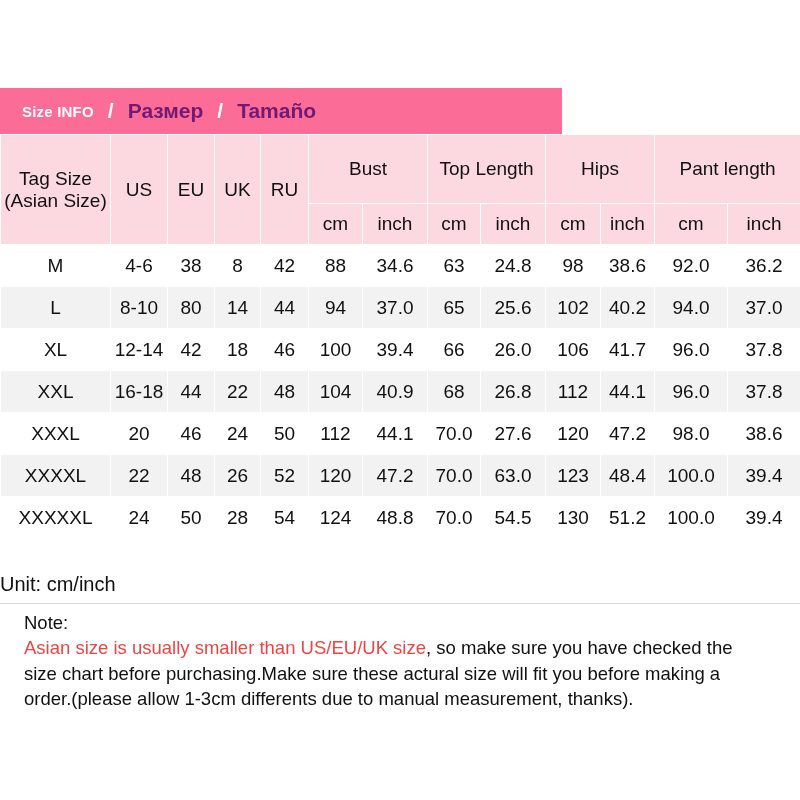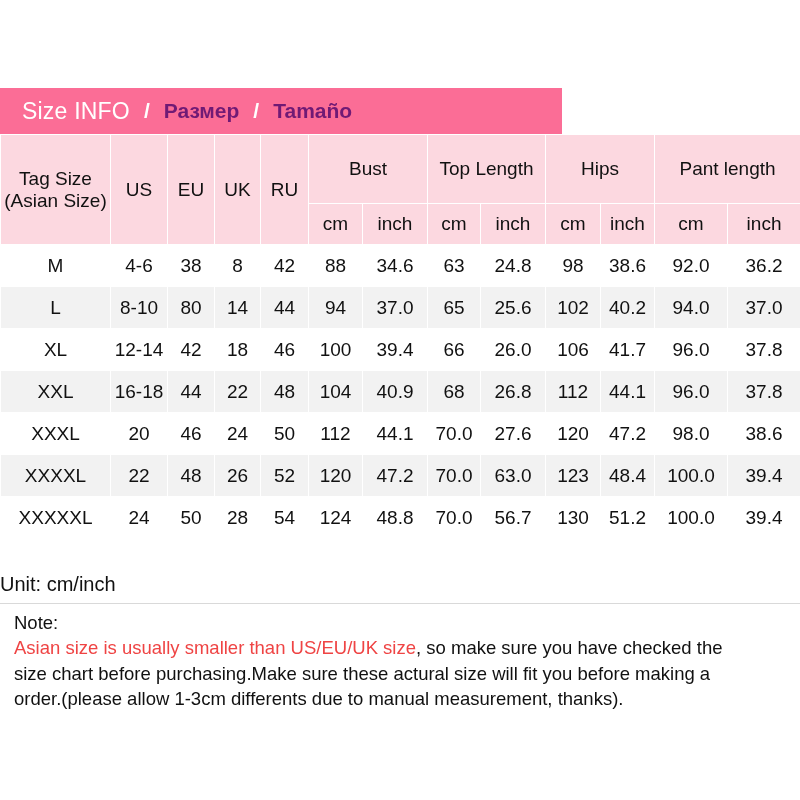--- a/index.html
+++ b/index.html
@@ -27,22 +27,22 @@
     left: 0;
     top: 88px;
     width: 562px;
     height: 46px;
     background: #fb6d96;
     display: flex;
     align-items: center;
   }
   .title-bar .t-main {
     color: #ffffff;
-    font-size: 23px;
-    font-weight: normal;
+    font-size: 15px;
+    font-weight: bold;
     margin-left: 22px;
     letter-spacing: 0.2px;
   }
   .title-bar .t-sep {
     color: #ffffff;
     font-size: 21px;
     font-weight: bold;
     margin: 0 14px;
   }
   .title-bar .t-alt {
@@ -110,21 +110,21 @@
   }
   .unit-line span {
     font-size: 20px;
     color: #111111;
   }
   .unit-gap { display: inline-block; width: 28px; }
 
   
   .note {
     position: absolute;
-    left: 6px;
+    left: 16px;
     top: 604px;
     width: 739px;
     padding: 6px 8px 0 8px;
     box-sizing: border-box;
     font-size: 18.5px;
     line-height: 1.37;
     color: #111111;
   }
   .note .note-label { display: block; }
   .note .warn { color: #ef4444; }
@@ -279,21 +279,21 @@
 
       <tr class="brow row-a">
         <td class="tagcell">XXXXXL</td>
         <td>24</td>
         <td>50</td>
         <td>28</td>
         <td>54</td>
         <td>124</td>
         <td>48.8</td>
         <td>70.0</td>
-        <td>56.7</td>
+        <td>54.5</td>
         <td>130</td>
         <td>51.2</td>
         <td>100.0</td>
         <td>39.4</td>
       </tr>
     </tbody>
   </table>
 
   <div class="unit-line">
     <span>Unit: cm/inch</span>

